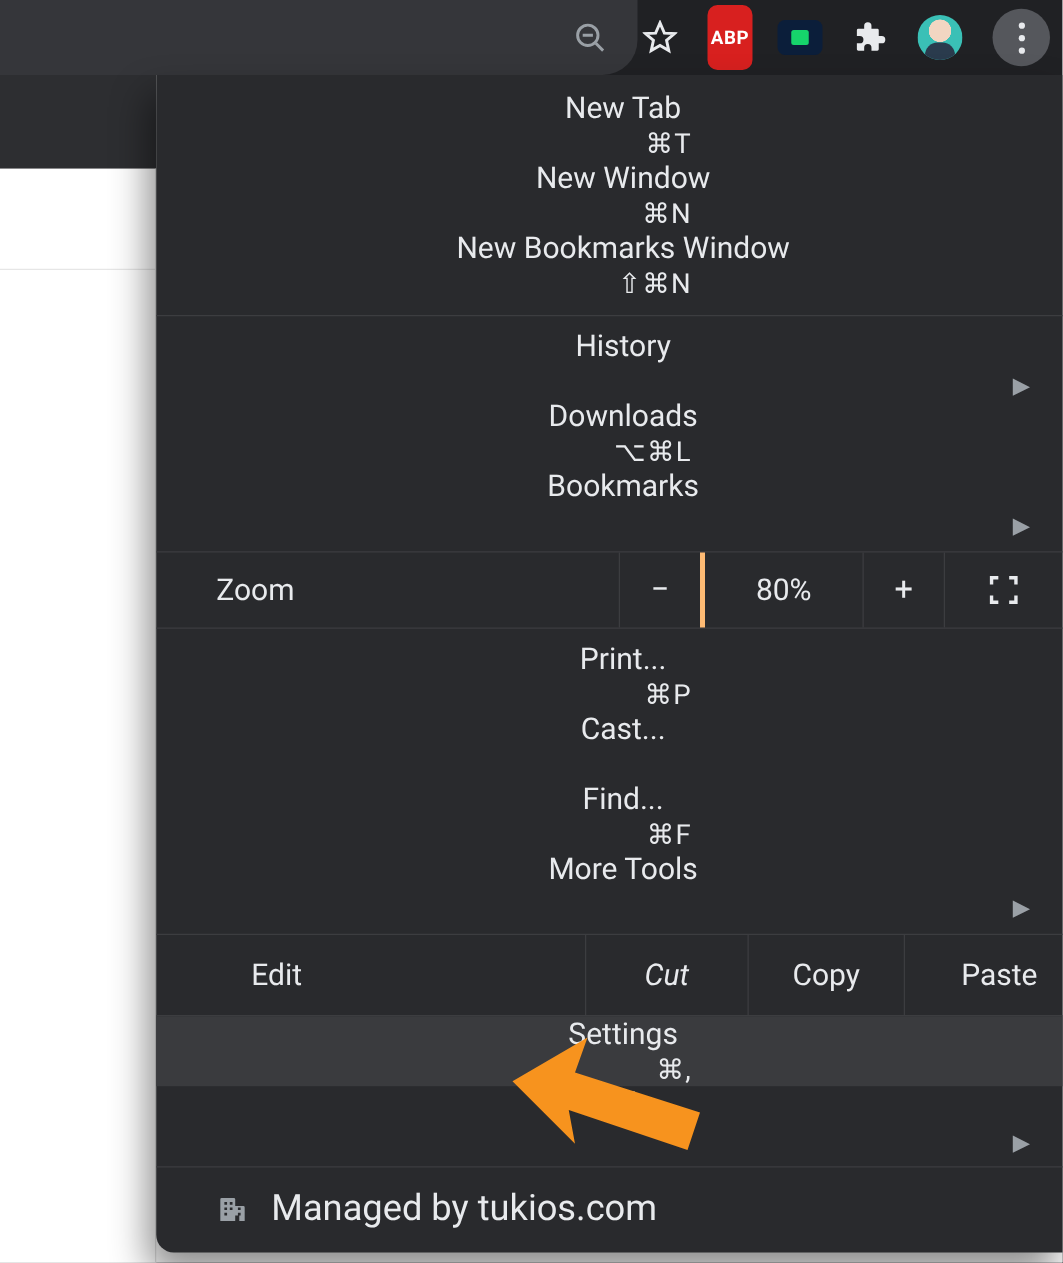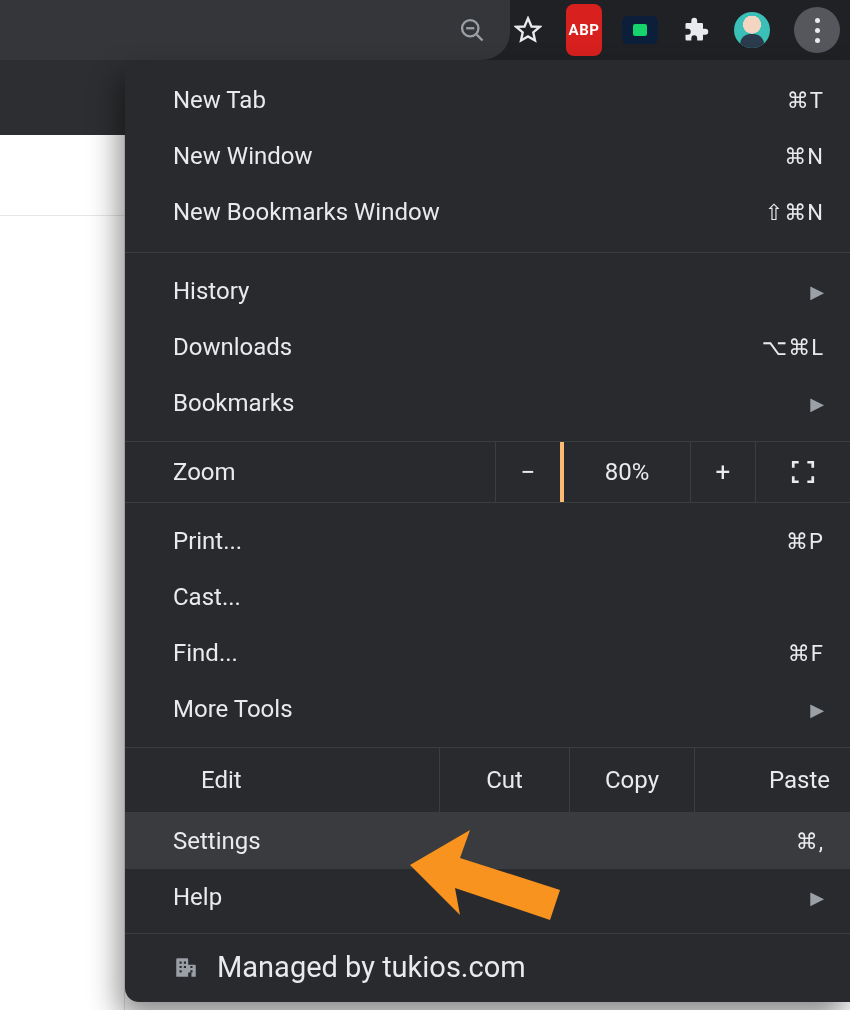--- a/index.html
+++ b/index.html
@@ -64,39 +64,40 @@
     color:#e8eaed;
     font-size:24px;
     box-shadow: -6px 16px 30px rgba(0,0,0,0.45);
     padding-bottom:2px;
   }
   .sep { height:1px; background:#3c3d40; }
   .row {
     display:flex; align-items:center;
     height:56px;
     padding:0 26px 0 48px;
+    flex-direction:column;
   }
   .row .label { flex:1; }
   .row .sc { color:#e8eaed; font-size:22px; letter-spacing:1px; text-align:right; min-width:110px;}
   .row.hover { background:#3a3b3e; }
   .submenu-arrow { color:#9aa0a6; font-size:18px; margin-left:auto;}
   
   .zoom-row {
     display:flex; align-items:stretch; height:60px;
   }
   .zoom-row .zlabel { flex:1; display:flex; align-items:center; padding-left:48px;}
   .zoom-row .zbtn { width:65px; display:flex; align-items:center; justify-content:center; border-left:1px solid #3c3d40; color:#e8eaed; font-size:26px;}
   .zoom-row .zpct { width:130px; display:flex; align-items:center; justify-content:center; border-left:4px solid #fdba74;}
   .zoom-row .zfs { width:95px; display:flex; align-items:center; justify-content:center; border-left:1px solid #3c3d40;}
   .zoom-row .zfs svg{ width:26px; height:26px; color:#e8eaed;}
   
   .edit-row { display:flex; align-items:stretch; height:64px;}
   .edit-row .elabel{ flex:1; display:flex; align-items:center; padding-left:76px;}
   .edit-row .ebtn{ display:flex; align-items:center; justify-content:center; border-left:1px solid #3c3d40;}
-  .edit-row .cut{width:130px;} .edit-row .copy{width:125px;} .edit-row .paste{width:156px; padding-right:20px; justify-content:flex-end;}
+  .edit-row .cut{width:130px;font-style:italic;} .edit-row .copy{width:125px;} .edit-row .paste{width:127px; padding-right:20px; justify-content:flex-end;}
   
   .managed-row { display:flex; align-items:center; height:66px; padding-left:48px; gap:18px; }
   .managed-row svg{ width:26px; height:26px; color:#9aa0a6;}
   .managed-row span{ color:#e8eaed; font-size:29px;}
   
   
   .arrow-ann {
     position:absolute;
     left:400px; top:820px;
     pointer-events:none;

